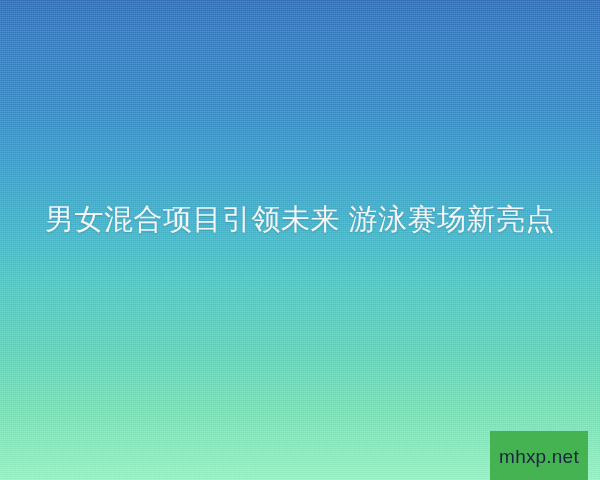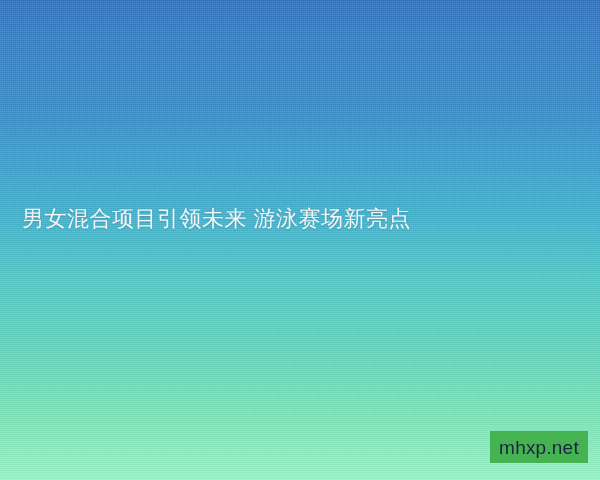--- a/index.html
+++ b/index.html
@@ -53,42 +53,42 @@
     background-size: 2px 2px, 2px 2px, 4px 4px, 5px 5px;
     pointer-events: none;
   }
 
   
   #headline {
     position: absolute;
     left: 0;
     right: 0;
     top: 198px;
-    text-align: left;
+    text-align: center;
     color: #f3f6f7;
-    font-size: 22px;
+    font-size: 29px;
     line-height: 42px;
     letter-spacing: 0.5px;
     font-weight: 400;
     text-shadow: 0 1px 2px rgba(20,60,90,0.22);
     padding: 0 22px;
     -webkit-font-smoothing: antialiased;
   }
   #headline .line {
     display: block;
     white-space: nowrap;
   }
 
   
   #watermark-badge {
     position: absolute;
     left: 490px;
     top: 431px;
     width: 98px;
-    height: 32px;
+    height: 50px;
     background: #46b352;
     display: flex;
     align-items: center;
     justify-content: center;
   }
   #watermark-text {
     color: #1b2442;
     font-size: 19px;
     line-height: 1;
     letter-spacing: 0.2px;

